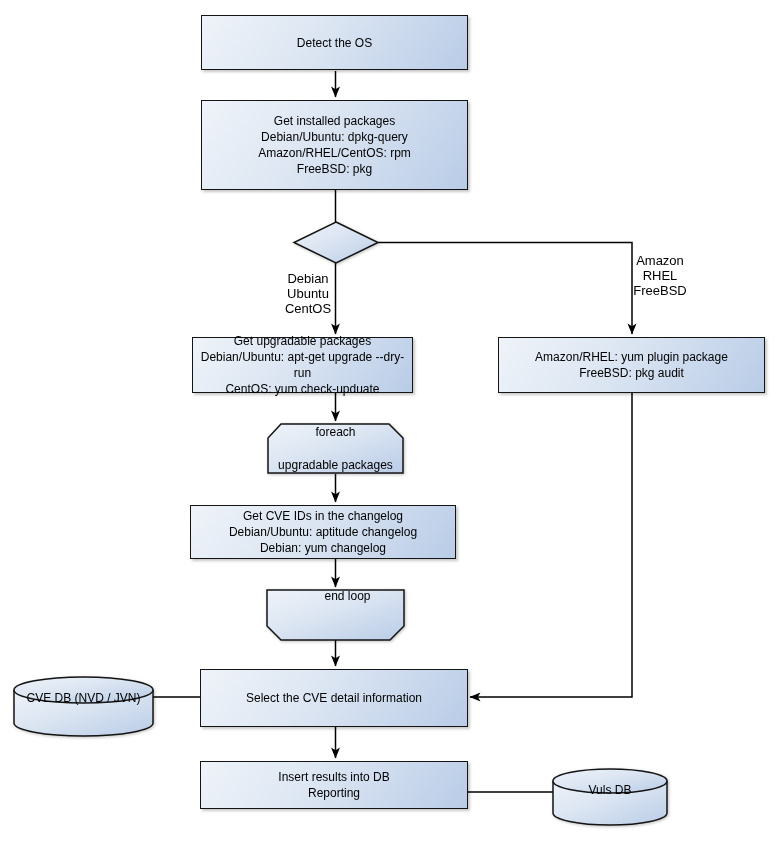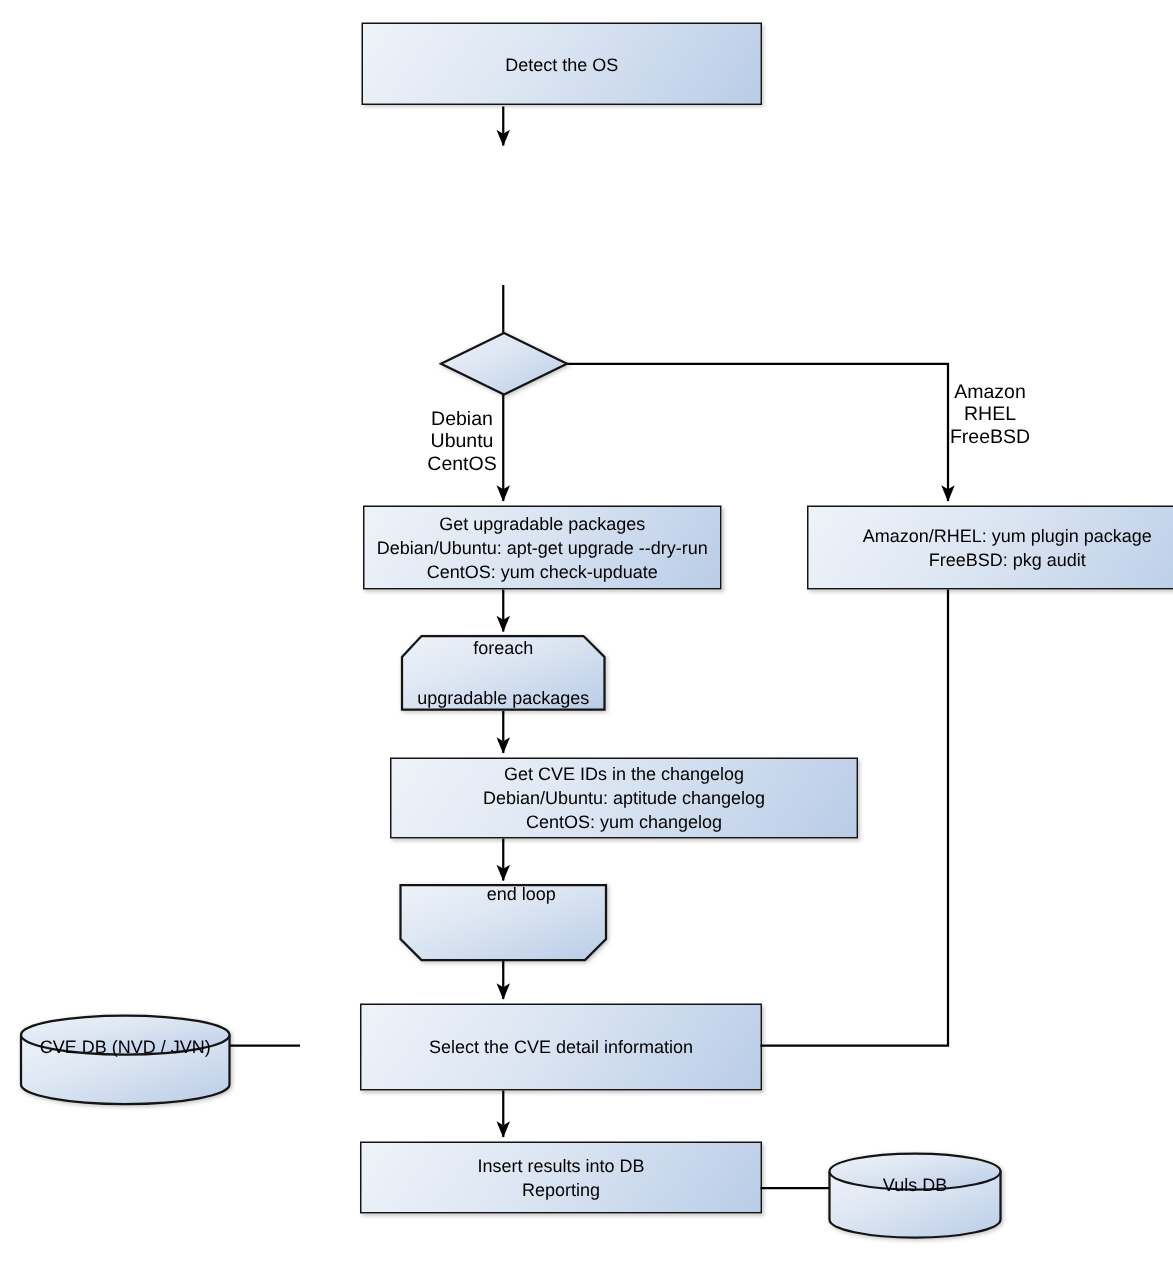--- a/index.html
+++ b/index.html
@@ -19,21 +19,20 @@
   }
   .layer{position:absolute;left:0;top:0;}
   .box{
     position:absolute;
     box-sizing:border-box;
     border:1.5px solid var(--node-border);
     background:linear-gradient(125deg,var(--node-fill-start) 0%,var(--node-fill-mid) 45%,var(--node-fill-end) 100%);
     display:flex;flex-direction:column;align-items:center;justify-content:center;
     text-align:center;font-size:12px;line-height:16px;
     box-shadow:1.5px 1.5px 2.5px rgba(0,0,0,0.22);
-    margin-left:40px;
   }
   .overlay{
     position:absolute;display:flex;flex-direction:column;align-items:center;justify-content:space-between;
     text-align:center;font-size:12px;line-height:16px;pointer-events:none;
   }
   .edge-label{
     position:absolute;text-align:center;font-size:13px;line-height:15px;
   }
   .shadowed{filter:drop-shadow(1.5px 1.5px 1.5px rgba(0,0,0,0.25));}
   svg{display:block;}
@@ -84,36 +83,42 @@
         <path d="M553,781 v32 a57,12 0 0 0 114,0 v-32"></path>
         <ellipse cx="610" cy="781" rx="57" ry="12"></ellipse>
       </g>
     </g>
   </svg>
 
   <div class="box" style="left:201px;top:15px;width:267px;height:55px">
     <div>Detect the OS</div>
   </div>
 
+  <div class="box" style="left:201px;top:100px;width:267px;height:90px">
+    <div>Get installed packages</div>
+    <div>Debian/Ubuntu: dpkg-query</div>
+    <div>Amazon/RHEL/CentOS: rpm</div>
+    <div>FreeBSD: pkg</div>
+  </div>
 
-  <div class="box" style="left:202px;top:337px;width:239px;height:56px">
+  <div class="box" style="left:192px;top:337px;width:221px;height:56px">
     <div>Get upgradable packages</div>
     <div>Debian/Ubuntu: apt-get upgrade --dry-run</div>
     <div>CentOS: yum check-upduate</div>
   </div>
 
   <div class="box" style="left:498px;top:337px;width:267px;height:56px">
     <div>Amazon/RHEL: yum plugin package</div>
     <div>FreeBSD: pkg audit</div>
   </div>
 
-  <div class="box" style="left:220px;top:505px;width:312px;height:54px">
+  <div class="box" style="left:190px;top:505px;width:266px;height:54px">
     <div>Get CVE IDs in the changelog</div>
     <div>Debian/Ubuntu: aptitude changelog</div>
-    <div>CentOS: yum changelog</div>
+    <div>Debian: yum changelog</div>
   </div>
 
   <div class="box" style="left:200px;top:669px;width:268px;height:58px">
     <div>Select the CVE detail information</div>
   </div>
 
   <div class="box" style="left:200px;top:761px;width:268px;height:48px">
     <div>Insert results into DB</div>
     <div>Reporting</div>
   </div>

